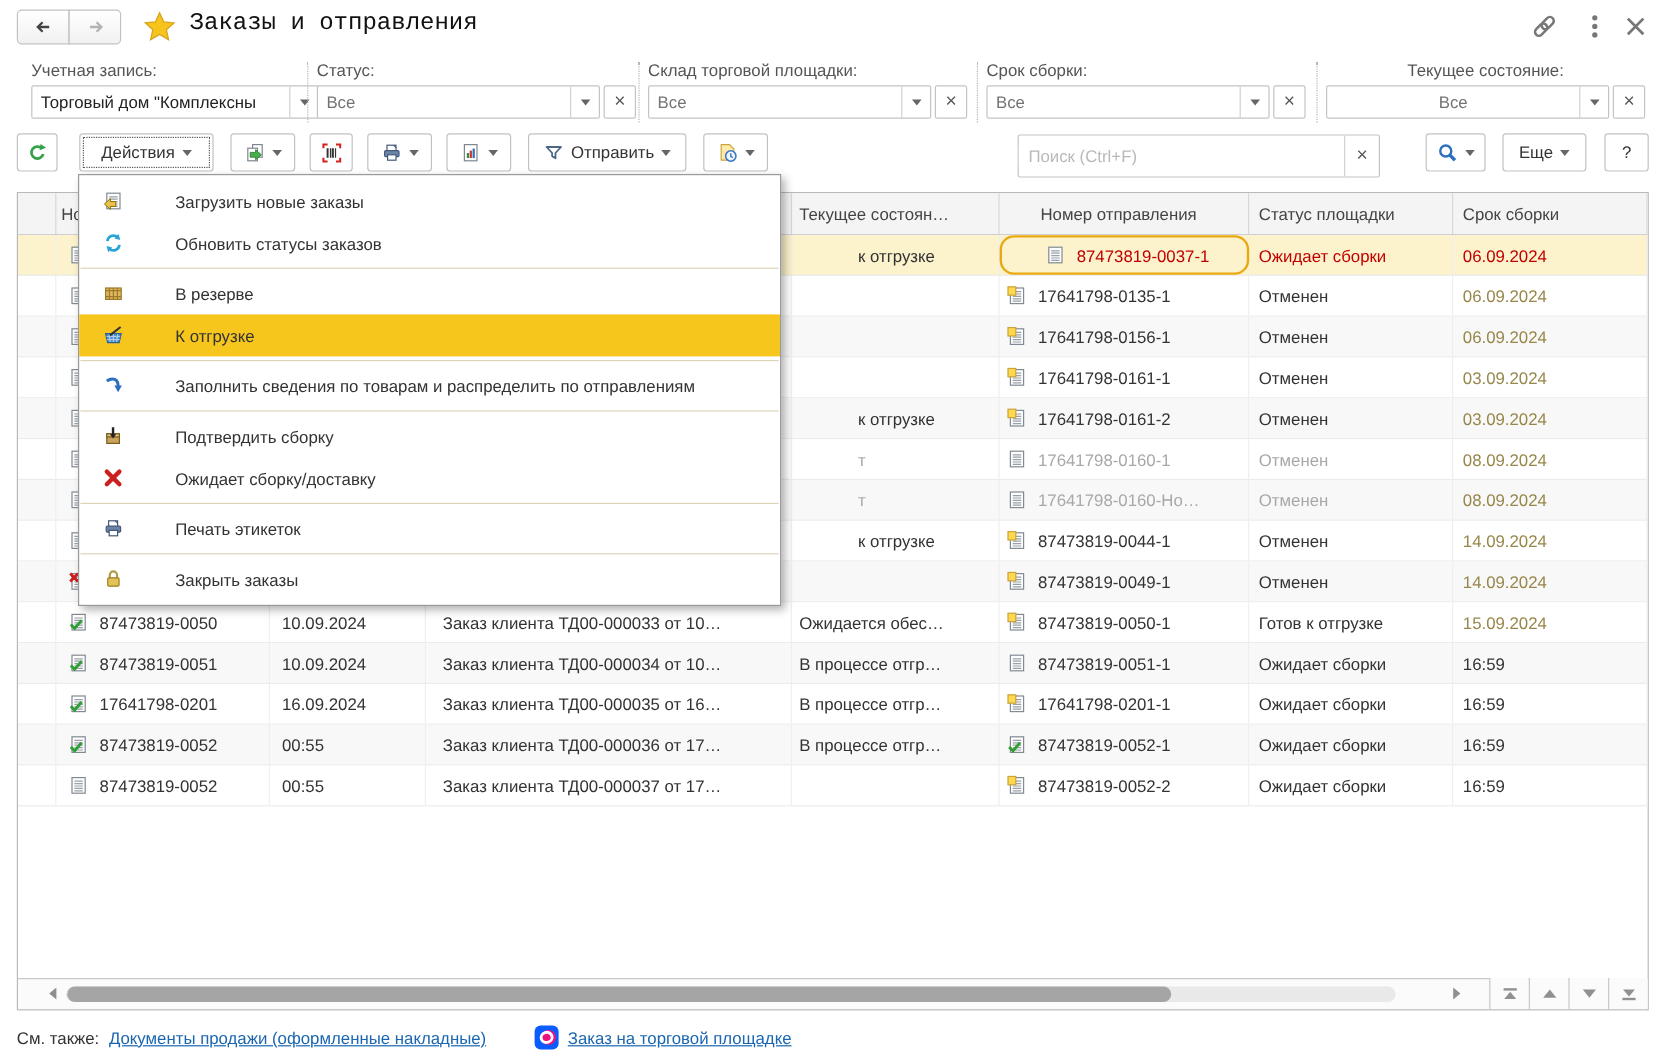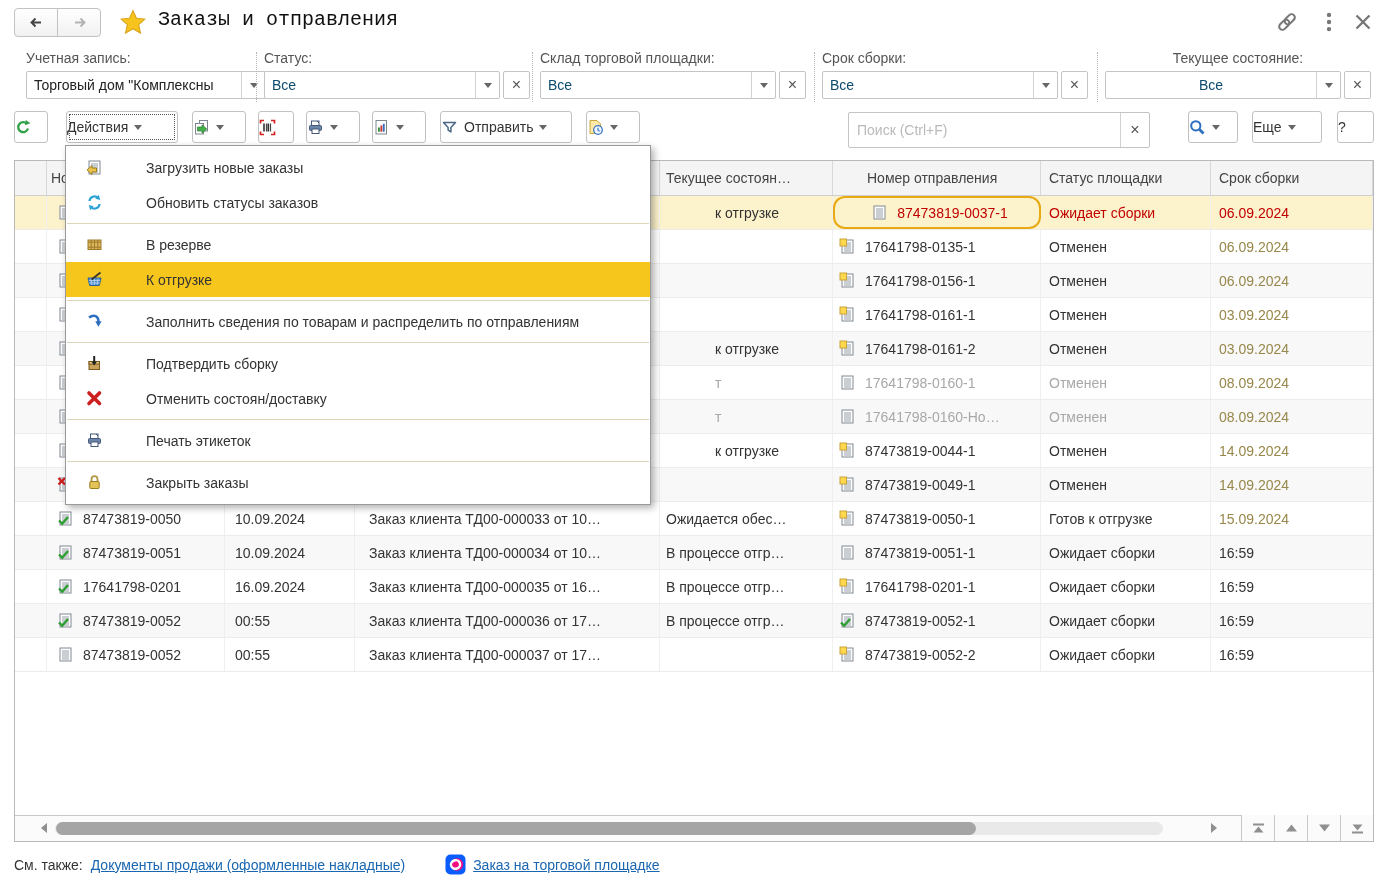--- a/index.html
+++ b/index.html
@@ -16,29 +16,29 @@
   .star-wrap{position:absolute;left:120px;top:9px;width:26px;height:26px;}
   .page-title{position:absolute;left:158px;top:8px;font-size:20px;color:#111;white-space:nowrap;font-family:Liberation Mono, monospace;}
   .top-ico{position:absolute;top:11px;width:22px;height:22px;cursor:pointer;}
   .ico-link{left:1276px;}.ico-dots{left:1318px;}.ico-close{left:1352px;}
   
   .filter-group{position:absolute;top:50px;}
   .f-label{display:block;color:#555;margin-bottom:5px;white-space:nowrap;}
   .f-row{display:flex;align-items:center;}
   .f-input{height:28px;border:1px solid #c4c4c4;border-radius:2px;background:#fff;display:flex;align-items:center;box-sizing:border-box;}
   .f-text{flex:1;padding:0 7px;white-space:nowrap;overflow:hidden;color:#222;}
-  .f-text.placeholder{color:#0c4a6e;}
+  .f-text.placeholder{color:#737373;}
   .f-arrow{width:23px;align-self:stretch;border-left:1px solid #d2d2d2;display:flex;align-items:center;justify-content:center;}
   .f-clear{width:27px;height:28px;margin-left:3px;border:1px solid #c4c4c4;border-radius:2px;background:#fff;
     display:flex;align-items:center;justify-content:center;color:#555;font-size:16px;box-sizing:border-box;}
   .vsep{position:absolute;top:52px;height:50px;border-left:1px dotted #b5b5b5;width:0;}
   .caret{display:inline-block;width:0;height:0;border-left:4px solid transparent;border-right:4px solid transparent;border-top:5px solid #666;}
   
   .tb{position:absolute;top:111px;height:32px;border:1px solid #c2c2c2;border-radius:3px;background:#fff;
-    display:flex;align-items:center;justify-content:flex-start;gap:6px;box-sizing:border-box;cursor:pointer;}
+    display:flex;align-items:center;justify-content:center;gap:6px;box-sizing:border-box;cursor:pointer;}
   .tb .lbl{color:#333;}
   .focus-dotted{outline:1px dotted #555;outline-offset:-4px;}
   .search-wrap{position:absolute;left:848px;top:112px;width:302px;height:36px;border:1px solid #c4c4c4;border-radius:2px;
     display:flex;align-items:center;box-sizing:border-box;background:#fff;}
   .search-wrap input{flex:1;border:none;outline:none;padding:0 8px;font:inherit;color:#333;min-width:0;}
   .search-wrap input::placeholder{color:#b9b9b9;}
   .search-x{width:28px;align-self:stretch;border-left:1px solid #d2d2d2;display:flex;align-items:center;justify-content:center;color:#555;font-size:16px;cursor:pointer;}
   
   .table-wrap{position:absolute;left:14px;top:160px;width:1360px;height:682px;border:1px solid #b9b9b9;box-sizing:border-box;background:#fff;overflow:hidden;}
   .thead{display:flex;height:35px;background:#f4f4f4;border-bottom:1px solid #cfcfcf;box-sizing:border-box;color:#444;}
@@ -1105,21 +1105,21 @@
         </svg>
       </span>
       <span class="mi-label">Подтвердить сборку</span>
     </div>
     <div class="menu-item">
       <span class="mi-icon">
         <svg width="17" height="17" viewBox="0 0 17 17">
           <path d="M3 3 L13.5 13.5 M13.5 3 L3 13.5" stroke="#cc1f1f" stroke-width="3.6" stroke-linecap="round"></path>
         </svg>
       </span>
-      <span class="mi-label">Отменить состоян/доставку</span>
+      <span class="mi-label">Ожидает сборку/доставку</span>
     </div>
     <div class="menu-sep"></div>
     <div class="menu-item">
       <span class="mi-icon">
         <svg width="17" height="17" viewBox="0 0 17 17">
           <rect x="4.5" y="2" width="7.5" height="5.5" fill="#fff" stroke="#44597a"></rect>
           <path d="M10 2 l2 2" stroke="#44597a"></path>
           <rect x="2.5" y="6.5" width="12" height="5" rx="1" fill="#6b85a8" stroke="#44597a"></rect>
           <rect x="5" y="10" width="7" height="4.5" fill="#fff" stroke="#44597a"></rect>
         </svg>

